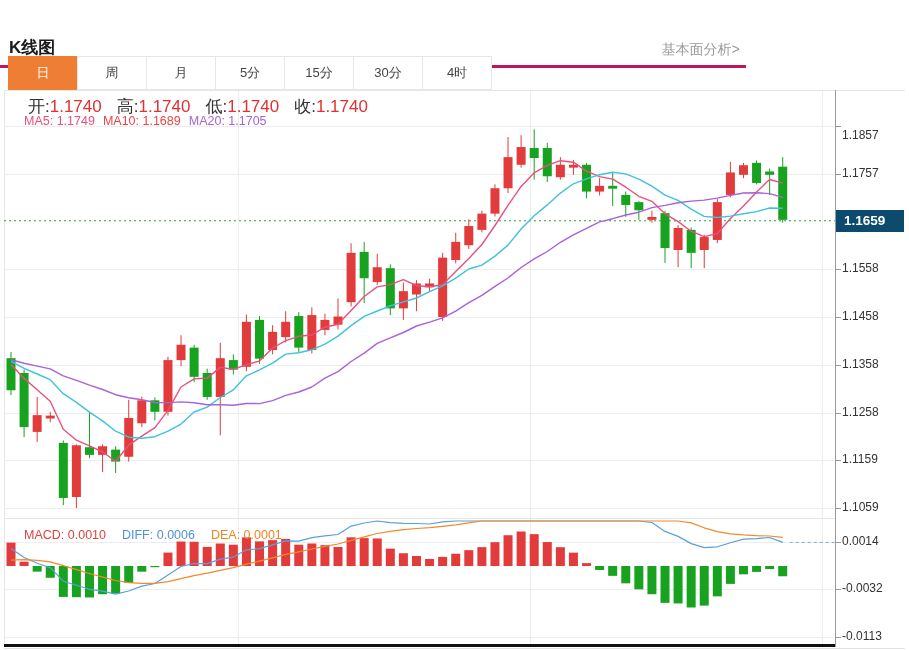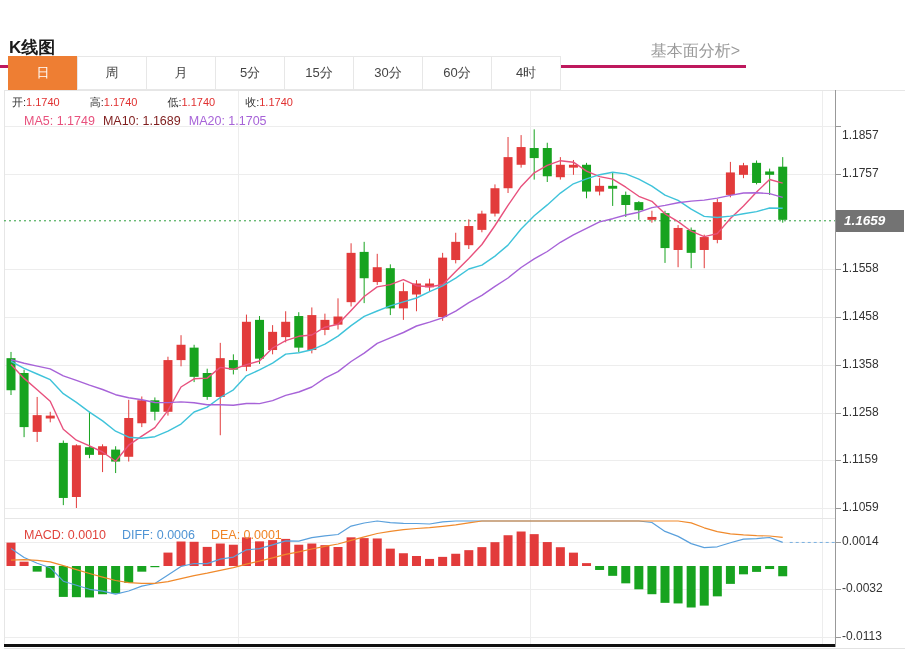--- a/index.html
+++ b/index.html
@@ -2,27 +2,27 @@
 <html><head>
 <meta charset="utf-8">
 <style>
   html,body{margin:0;padding:0;background:#fff;}
   #app{position:relative;width:909px;height:650px;background:#fff;overflow:hidden;
        font-family:"Liberation Sans","DejaVu Sans",sans-serif;}
   svg{position:absolute;left:0;top:0;}
   .header{position:absolute;left:0;top:0;width:746px;height:40px;background:#fff;
           border-bottom:3px solid #be185d;box-sizing:border-box;margin-top:28px;}
   .title{position:absolute;left:9px;top:8px;font-size:17px;font-weight:bold;color:#1a1a1a;}
-  .fund-link{position:absolute;right:6px;top:13px;font-size:16px;color:#999;cursor:pointer;text-decoration:none;}
+  .fund-link{position:absolute;right:6px;top:13px;font-size:14px;color:#999;cursor:pointer;text-decoration:none;font-family:Liberation Mono, monospace;}
   .tabs{position:absolute;left:8px;top:56px;height:34px;display:flex;}
   .tab{width:70px;height:34px;box-sizing:border-box;border:1px solid #e7e7e7;margin-left:-1px;
        background:#fff;color:#444;font-size:13px;text-align:center;line-height:32px;cursor:pointer;}
   .tab:first-child{margin-left:0;}
   .tab.active{color:#fff;border-color:transparent;}
-  .legend-ohlc{position:absolute;left:12px;top:95px;font-size:11px;display:flex;gap:30px;white-space:nowrap;}
+  .legend-ohlc{position:absolute;left:28px;top:95px;font-size:17px;display:flex;gap:15px;white-space:nowrap;}
   .legend-ohlc .lb{color:#333;}
   .legend-ma{position:absolute;left:24px;top:114px;font-size:12.5px;display:flex;gap:8px;white-space:nowrap;}
   .legend-macd{position:absolute;left:24px;top:528px;font-size:12.5px;display:flex;gap:16px;white-space:nowrap;}
   .axis-label{position:absolute;left:842px;font-size:12px;color:#333;}
   .price-tag{position:absolute;left:836px;width:68px;height:22px;color:#fff;font-size:13.5px;
              font-weight:bold;line-height:22px;padding-left:8px;box-sizing:border-box;}
 </style>
 </head>
 <body>
 
@@ -253,34 +253,33 @@
     <a class="fund-link">基本面分析&gt;</a>
   </div>
 
   <div class="tabs" id="tabs">
       <div class="tab active" style="background: rgb(238, 126, 51);">日</div>
       <div class="tab">周</div>
       <div class="tab">月</div>
       <div class="tab">5分</div>
       <div class="tab">15分</div>
       <div class="tab">30分</div>
-      <div class="tab">60分</div>
       <div class="tab">4时</div>
     </div>
 
   <div class="legend-ohlc">
     <span><span class="lb">开:</span><span class="vl" style="color: rgb(224, 49, 49);">1.1740</span></span>
     <span><span class="lb">高:</span><span class="vl" style="color: rgb(224, 49, 49);">1.1740</span></span>
     <span><span class="lb">低:</span><span class="vl" style="color: rgb(224, 49, 49);">1.1740</span></span>
     <span><span class="lb">收:</span><span class="vl" style="color: rgb(224, 49, 49);">1.1740</span></span>
   </div>
 
   <div class="legend-ma" id="maLegend">
       <span style="color: rgb(232, 81, 125);">MA5: 1.1749</span>
-      <span style="color: #7f1d1d;">MA10: 1.1689</span>
+      <span style="color: #ef4444;">MA10: 1.1689</span>
       <span style="color: rgb(167, 99, 216);">MA20: 1.1705</span>
     </div>
   <div class="legend-macd" id="macdLegend">
       <span style="color: rgb(224, 67, 60);">MACD: 0.0010</span>
       <span style="color: rgb(79, 148, 212);">DIFF: 0.0006</span>
       <span style="color: rgb(240, 132, 37);">DEA: 0.0001</span>
     </div>
 
   <div id="axisLabels">
       <div class="axis-label" style="top: 128px;">1.1857</div>
@@ -288,14 +287,14 @@
       <div class="axis-label" style="top: 261.131px;">1.1558</div>
       <div class="axis-label" style="top: 309.001px;">1.1458</div>
       <div class="axis-label" style="top: 356.871px;">1.1358</div>
       <div class="axis-label" style="top: 404.741px;">1.1258</div>
       <div class="axis-label" style="top: 452.133px;">1.1159</div>
       <div class="axis-label" style="top: 500.003px;">1.1059</div>
       <div class="axis-label" style="top: 533.52px;">0.0014</div>
       <div class="axis-label" style="top: 581.04px;">-0.0032</div>
       <div class="axis-label" style="top: 628.56px;">-0.0113</div>
     </div>
-  <div class="price-tag" id="priceTag" style="top: 209.783px; background: #737373; font-style: italic;">1.1659</div>
+  <div class="price-tag" id="priceTag" style="top: 209.783px; background: #0c4a6e;">1.1659</div>
 </div>
 
 </body></html>

